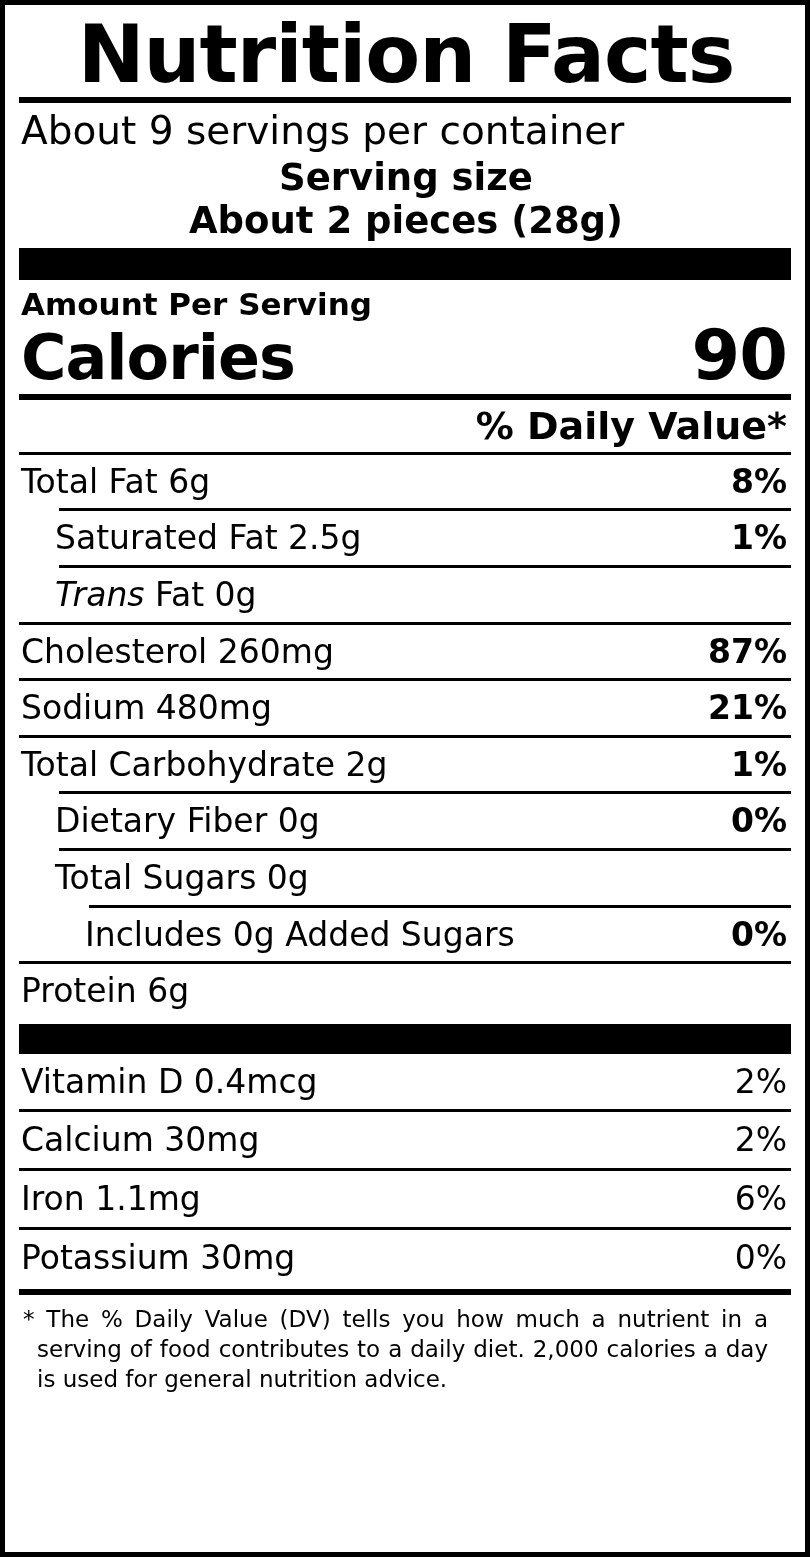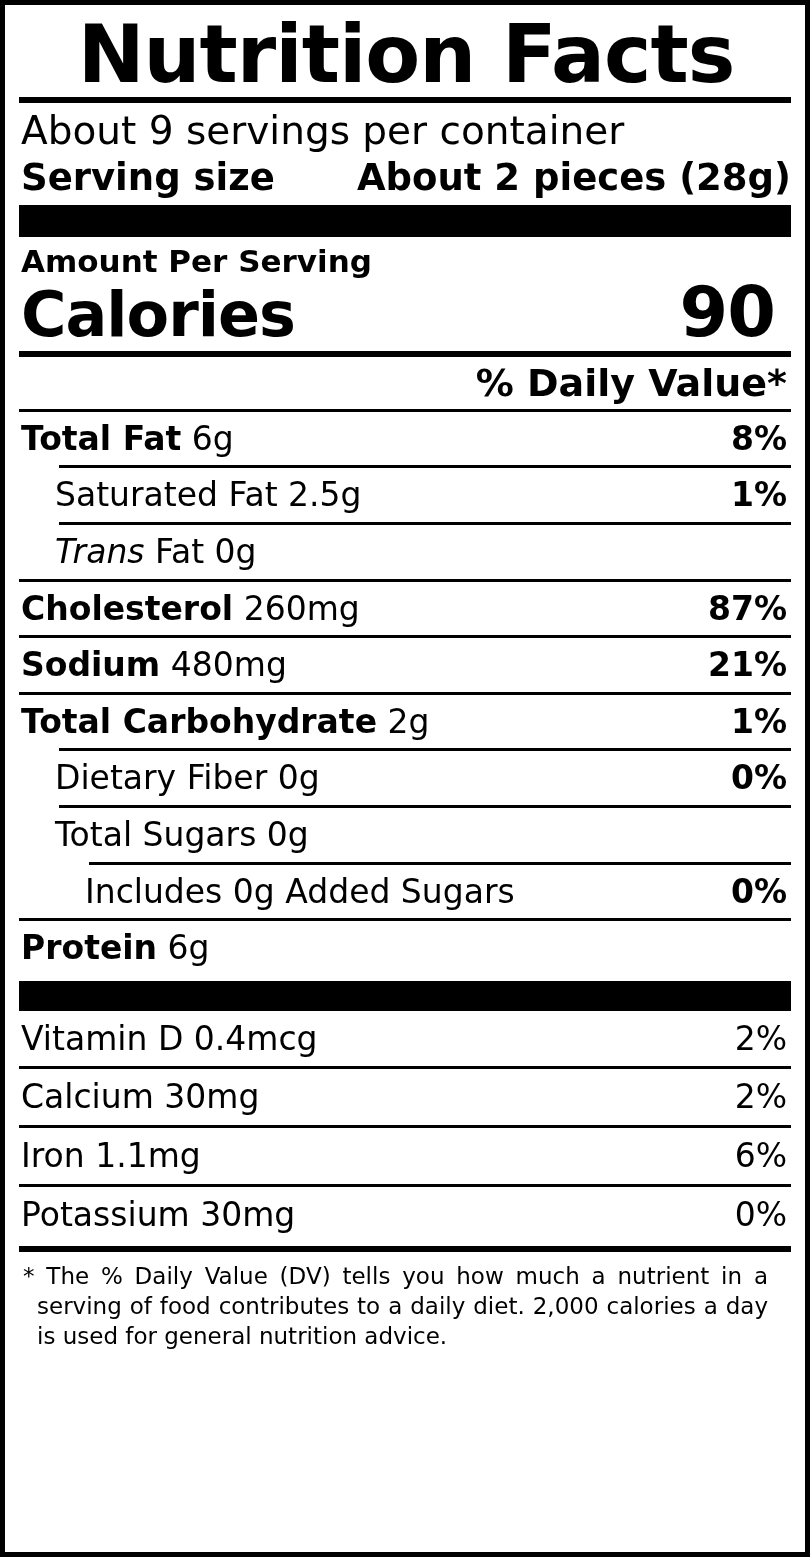--- a/index.html
+++ b/index.html
@@ -67,20 +67,21 @@
     margin: 6px 0 0 2px;
   }
   .serving-size-row {
     display: flex;
     justify-content: space-between;
     align-items: center;
     font-weight: 700;
     font-size: 37px;
     margin: 2px 0 0 2px;
     white-space: nowrap;
+    flex-direction: column;
   }
 
   
   .amount-per {
     font-weight: 700;
     font-size: 31px;
     margin: 6px 0 0 2px;
   }
   .calories-row {
     display: flex;
@@ -93,21 +94,21 @@
     font-size: 62px;
     line-height: 1.05;
     letter-spacing: -1px;
     margin-left: 2px;
   }
   .calories-value {
     font-weight: 700;
     font-size: 70px;
     line-height: 1.0;
     letter-spacing: -1px;
-    margin-right: 16px;
+    margin-right: 4px;
   }
 
   
   .dv-header {
     text-align: right;
     font-weight: 700;
     font-size: 38px;
     margin: 4px 4px 0 0;
   }
 
@@ -117,21 +118,21 @@
     justify-content: space-between;
     align-items: baseline;
     font-size: 33px;
     line-height: 1.2;
     padding: 7px 4px 7px 2px;
   }
   .row .name {
     white-space: nowrap;
   }
   .row .name b {
-    font-weight: 700;
+    font-weight: 400;
   }
   .row .pct {
     font-weight: 700;
     white-space: nowrap;
   }
   .indent-1 .name { padding-left: 34px; }
   .indent-2 .name { padding-left: 64px; }
   .italic { font-style: italic; }
 
   .vit-row {

